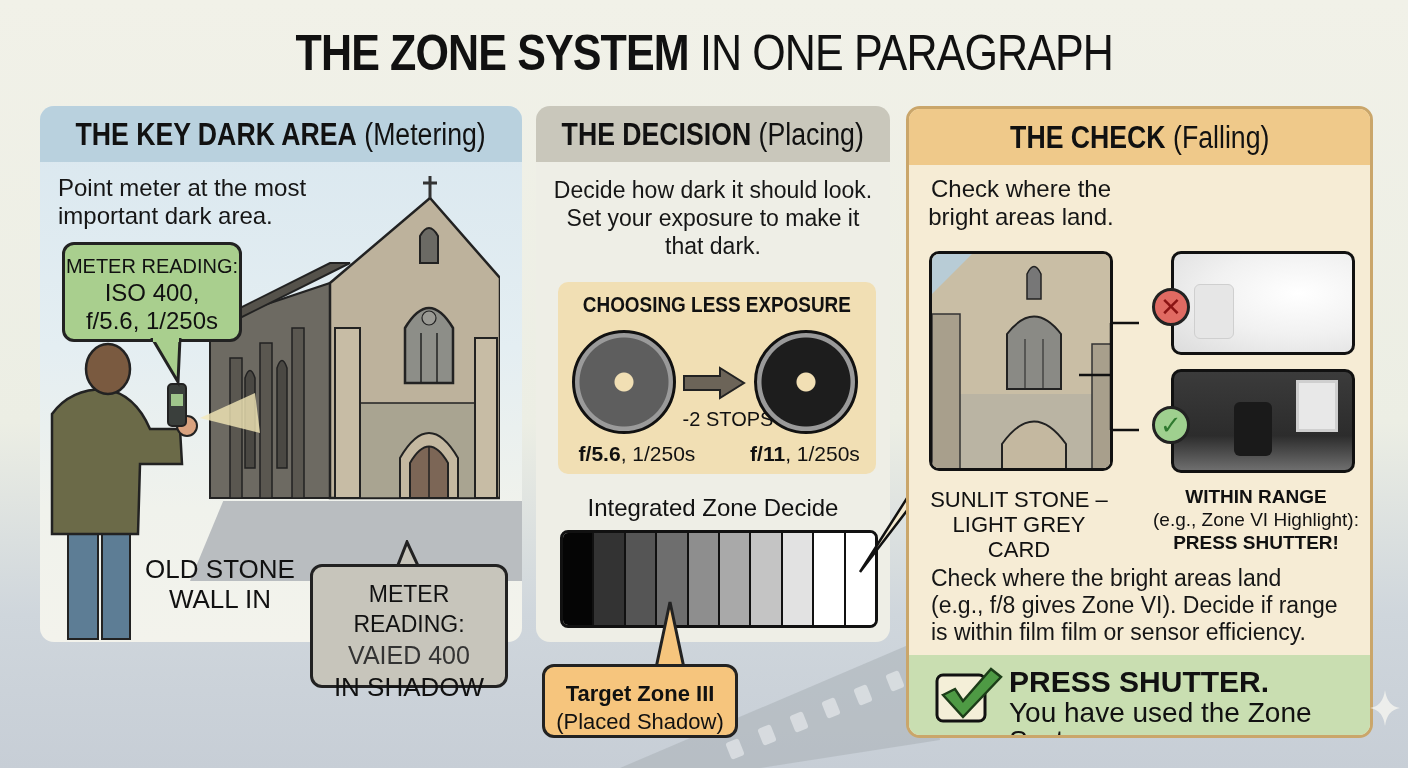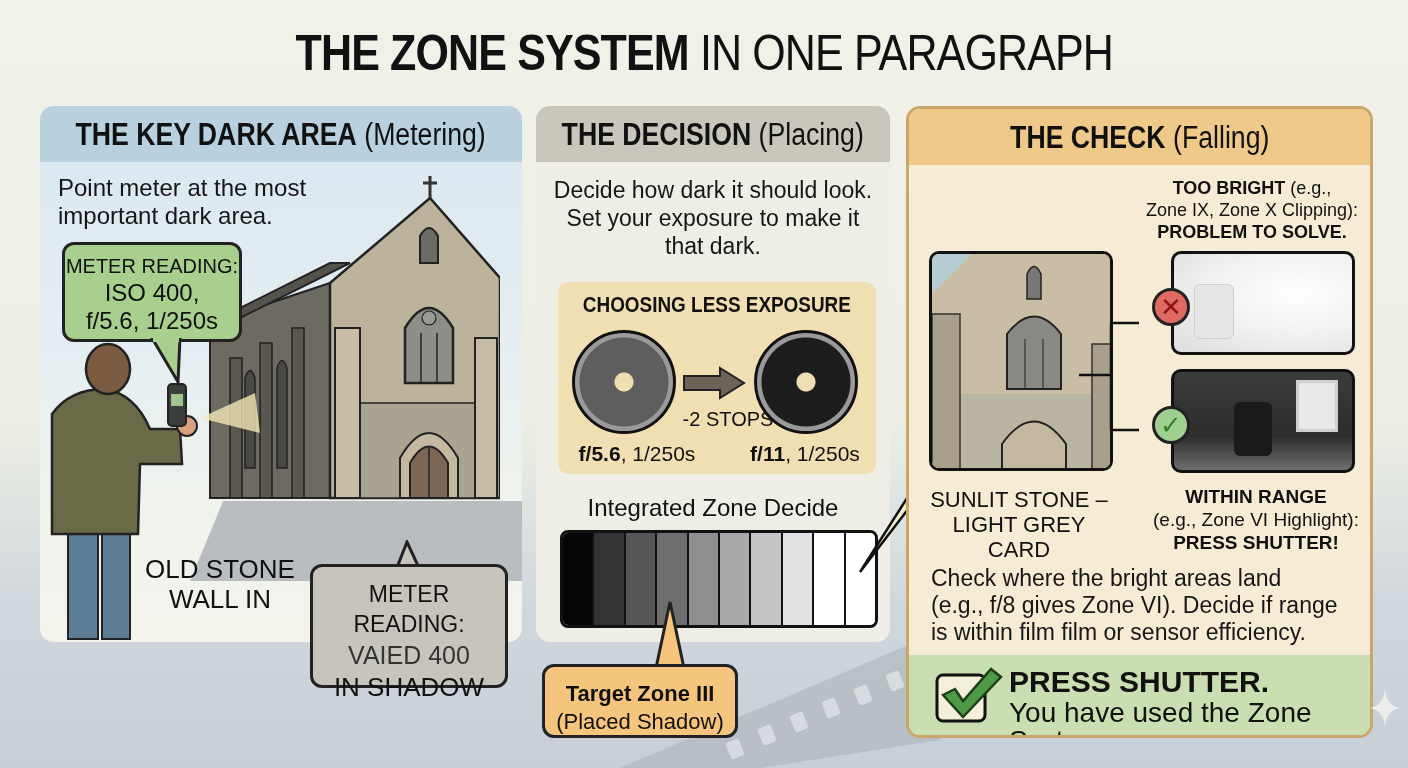--- a/index.html
+++ b/index.html
@@ -237,26 +237,25 @@
 </svg>
 
 <div id="panel3" class="panel">
   <div class="panel-header">
     <span class="squeeze">
       <b>THE CHECK</b>
       <span class="sub">(Falling)</span>
     </span>
   </div>
 
-
-  <div class="caption" style="left:228px; top:68px; width:230px; font-size:18px; line-height:22px;">
-    <div><b>TOO BRIGHT</b><span> (e.g.,</span></div>
-    <div>Zone IX, Zone X Clipping):</div>
-    <div><b>PROBLEM TO SOLVE.</b></div>
-  </div>
+  <div class="body-text" style="left:12px; top:66px; width:200px; text-align:center;">
+    <div>Check where the</div>
+    <div>bright areas land.</div>
+  </div>
+
 
   <div class="photo" style="left:20px; top:142px; width:184px; height:220px; background:#c9bea5;">
     <svg width="184" height="220" viewBox="0 0 184 220">
       <rect width="184" height="220" fill="#c9bea5"></rect>
       <polygon points="0,0 40,0 0,40" fill="#b8ccd6"></polygon>
       <rect x="0" y="140" width="184" height="80" fill="#bab4a3"></rect>
       <rect x="0" y="60" width="28" height="160" fill="#a89f8c" stroke="#333" stroke-width="1.5"></rect>
       <rect x="160" y="90" width="24" height="130" fill="#a89f8c" stroke="#333" stroke-width="1.5"></rect>
       <path d="M95,45 L95,20 Q102,5 109,20 L109,45 Z" fill="#777" stroke="#222" stroke-width="1.5"></path>
       <path d="M75,135 L75,80 Q102,45 129,80 L129,135 Z" fill="#8a8a85" stroke="#222" stroke-width="2"></path>

